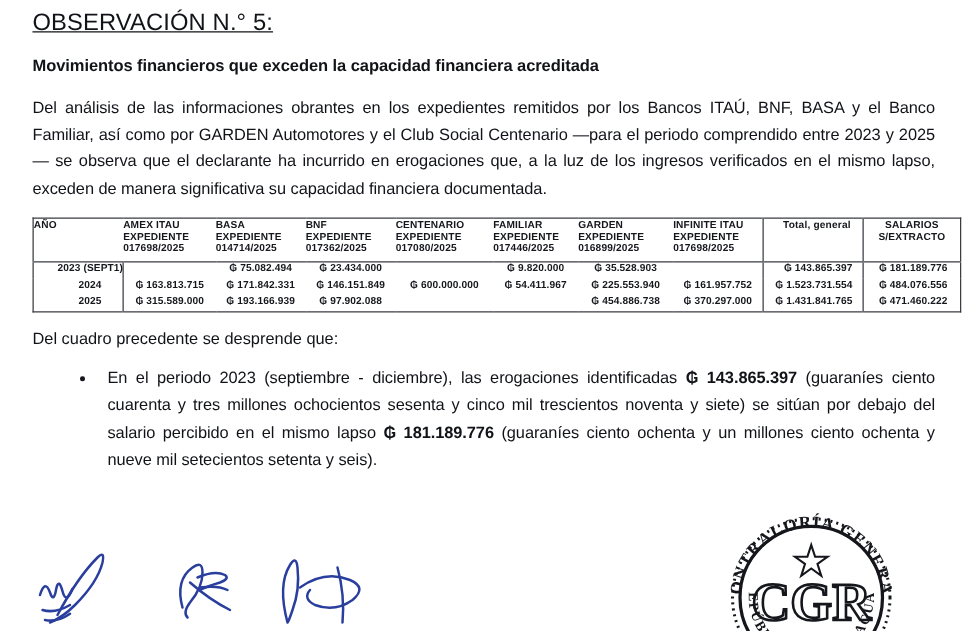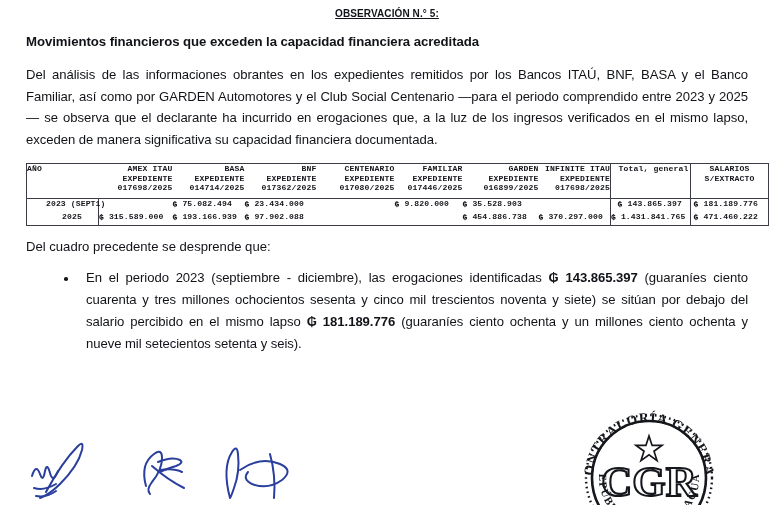--- a/index.html
+++ b/index.html
@@ -26,26 +26,25 @@
   }
 
   .content {
     position: absolute;
     left: 26px;
     top: 8px;
     width: 722px;
   }
 
   .obs-title {
-    font-size: 10px;
-    font-weight: bold;
+    font-size: 19px;
+    font-weight: normal;
     text-decoration: underline;
     letter-spacing: 0.1px;
     margin: 0 0 14px 0;
-    text-align: center;
   }
 
   .obs-subtitle {
     font-size: 13.2px;
     font-weight: bold;
     margin: 15px 0 15px 0;
     letter-spacing: -0.05px;
   }
 
   p.body-par {
@@ -65,51 +64,50 @@
     border-collapse: collapse;
     width: 722px;
     font-size: 8.1px;
     table-layout: fixed;
   }
   table.fin th, table.fin td {
     padding: 0;
     vertical-align: top;
     font-weight: bold;
     color: #15171c;
-    font-family: Liberation Mono, monospace;
   }
   
   table.fin {
     border-top: 1.4px solid #3a3d44;
     border-bottom: 1.4px solid #3a3d44;
     border-left: 1.4px solid #3a3d44;
     border-right: 1.4px solid #3a3d44;
   }
   thead th {
     height: 34px;
     padding: 4px 3px 0 3px;
     text-align: left;
     line-height: 9.6px;
     letter-spacing: 0.15px;
     border-bottom: 1.4px solid #3a3d44;
   }
-  thead th.num-head { text-align: right; margin-top: 48px; }
+  thead th.num-head { text-align: left; margin-top: 48px; }
   thead th.right-col {
     border-left: 1.1px solid #3a3d44;
     text-align: center;
     padding-left: 6px;
   }
   thead th.sal-head {
     text-align: center;
     border-left: 1.1px solid #3a3d44;
   }
   tbody td {
     height: 13px;
     padding: 1.5px 4px 0 3px;
-    text-align: left;
+    text-align: center;
     letter-spacing: 0.1px;
     white-space: nowrap;
   }
   tbody td.year-cell {
     text-align: center;
     padding-left: 19px;
     border-right: 1.1px solid #3a3d44;
   }
   tbody td.totgen {
     border-left: 1.1px solid #3a3d44;
@@ -259,20 +257,32 @@
             <td class="year-cell">2023 (SEPT1)</td>
             <td class="num"></td>
             <td class="num">₲ 75.082.494</td>
             <td class="num">₲ 23.434.000</td>
             <td class="num"></td>
             <td class="num">₲ 9.820.000</td>
             <td class="num">₲ 35.528.903</td>
             <td class="num"></td>
             <td class="totgen">₲ 143.865.397</td>
             <td class="sal">₲ 181.189.776</td>
+          </tr>
+          <tr>
+            <td class="year-cell">2024</td>
+            <td class="num">₲ 163.813.715</td>
+            <td class="num">₲ 171.842.331</td>
+            <td class="num">₲ 146.151.849</td>
+            <td class="num">₲ 600.000.000</td>
+            <td class="num">₲ 54.411.967</td>
+            <td class="num">₲ 225.553.940</td>
+            <td class="num">₲ 161.957.752</td>
+            <td class="totgen">₲ 1.523.731.554</td>
+            <td class="sal">₲ 484.076.556</td>
           </tr>
           <tr>
             <td class="year-cell">2025</td>
             <td class="num">₲ 315.589.000</td>
             <td class="num">₲ 193.166.939</td>
             <td class="num">₲ 97.902.088</td>
             <td class="num"></td>
             <td class="num"></td>
             <td class="num">₲ 454.886.738</td>
             <td class="num">₲ 370.297.000</td>

